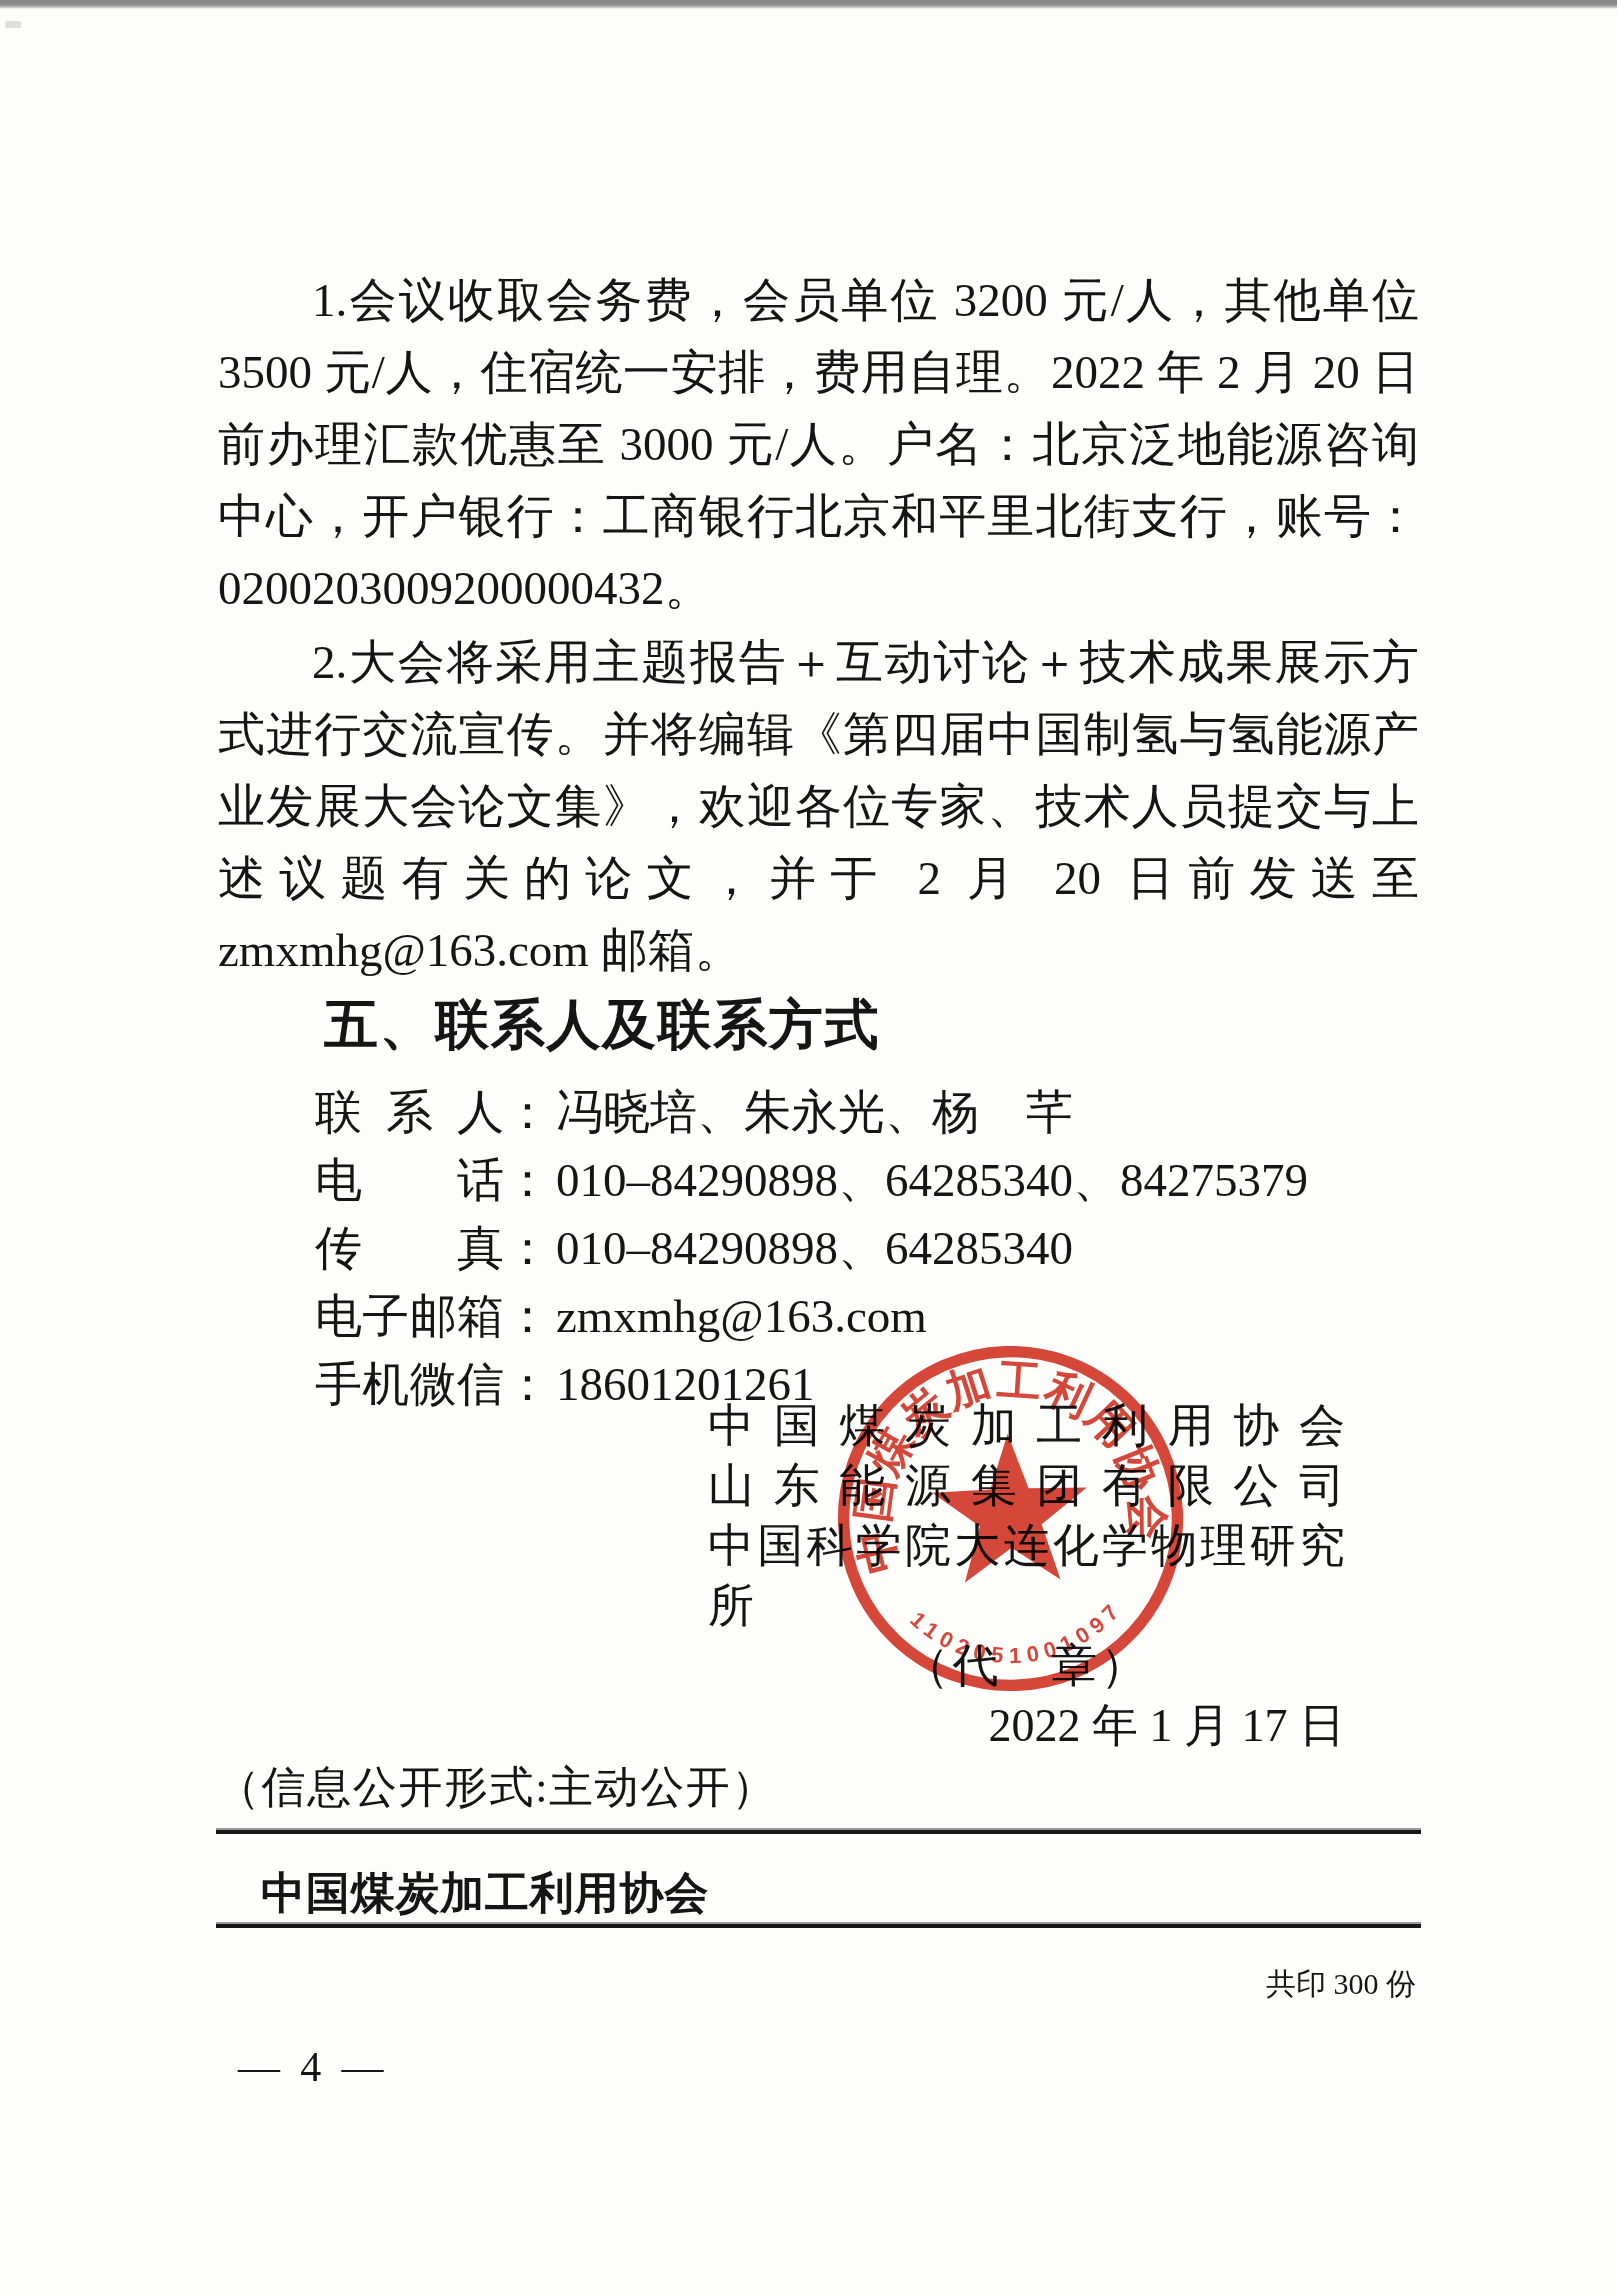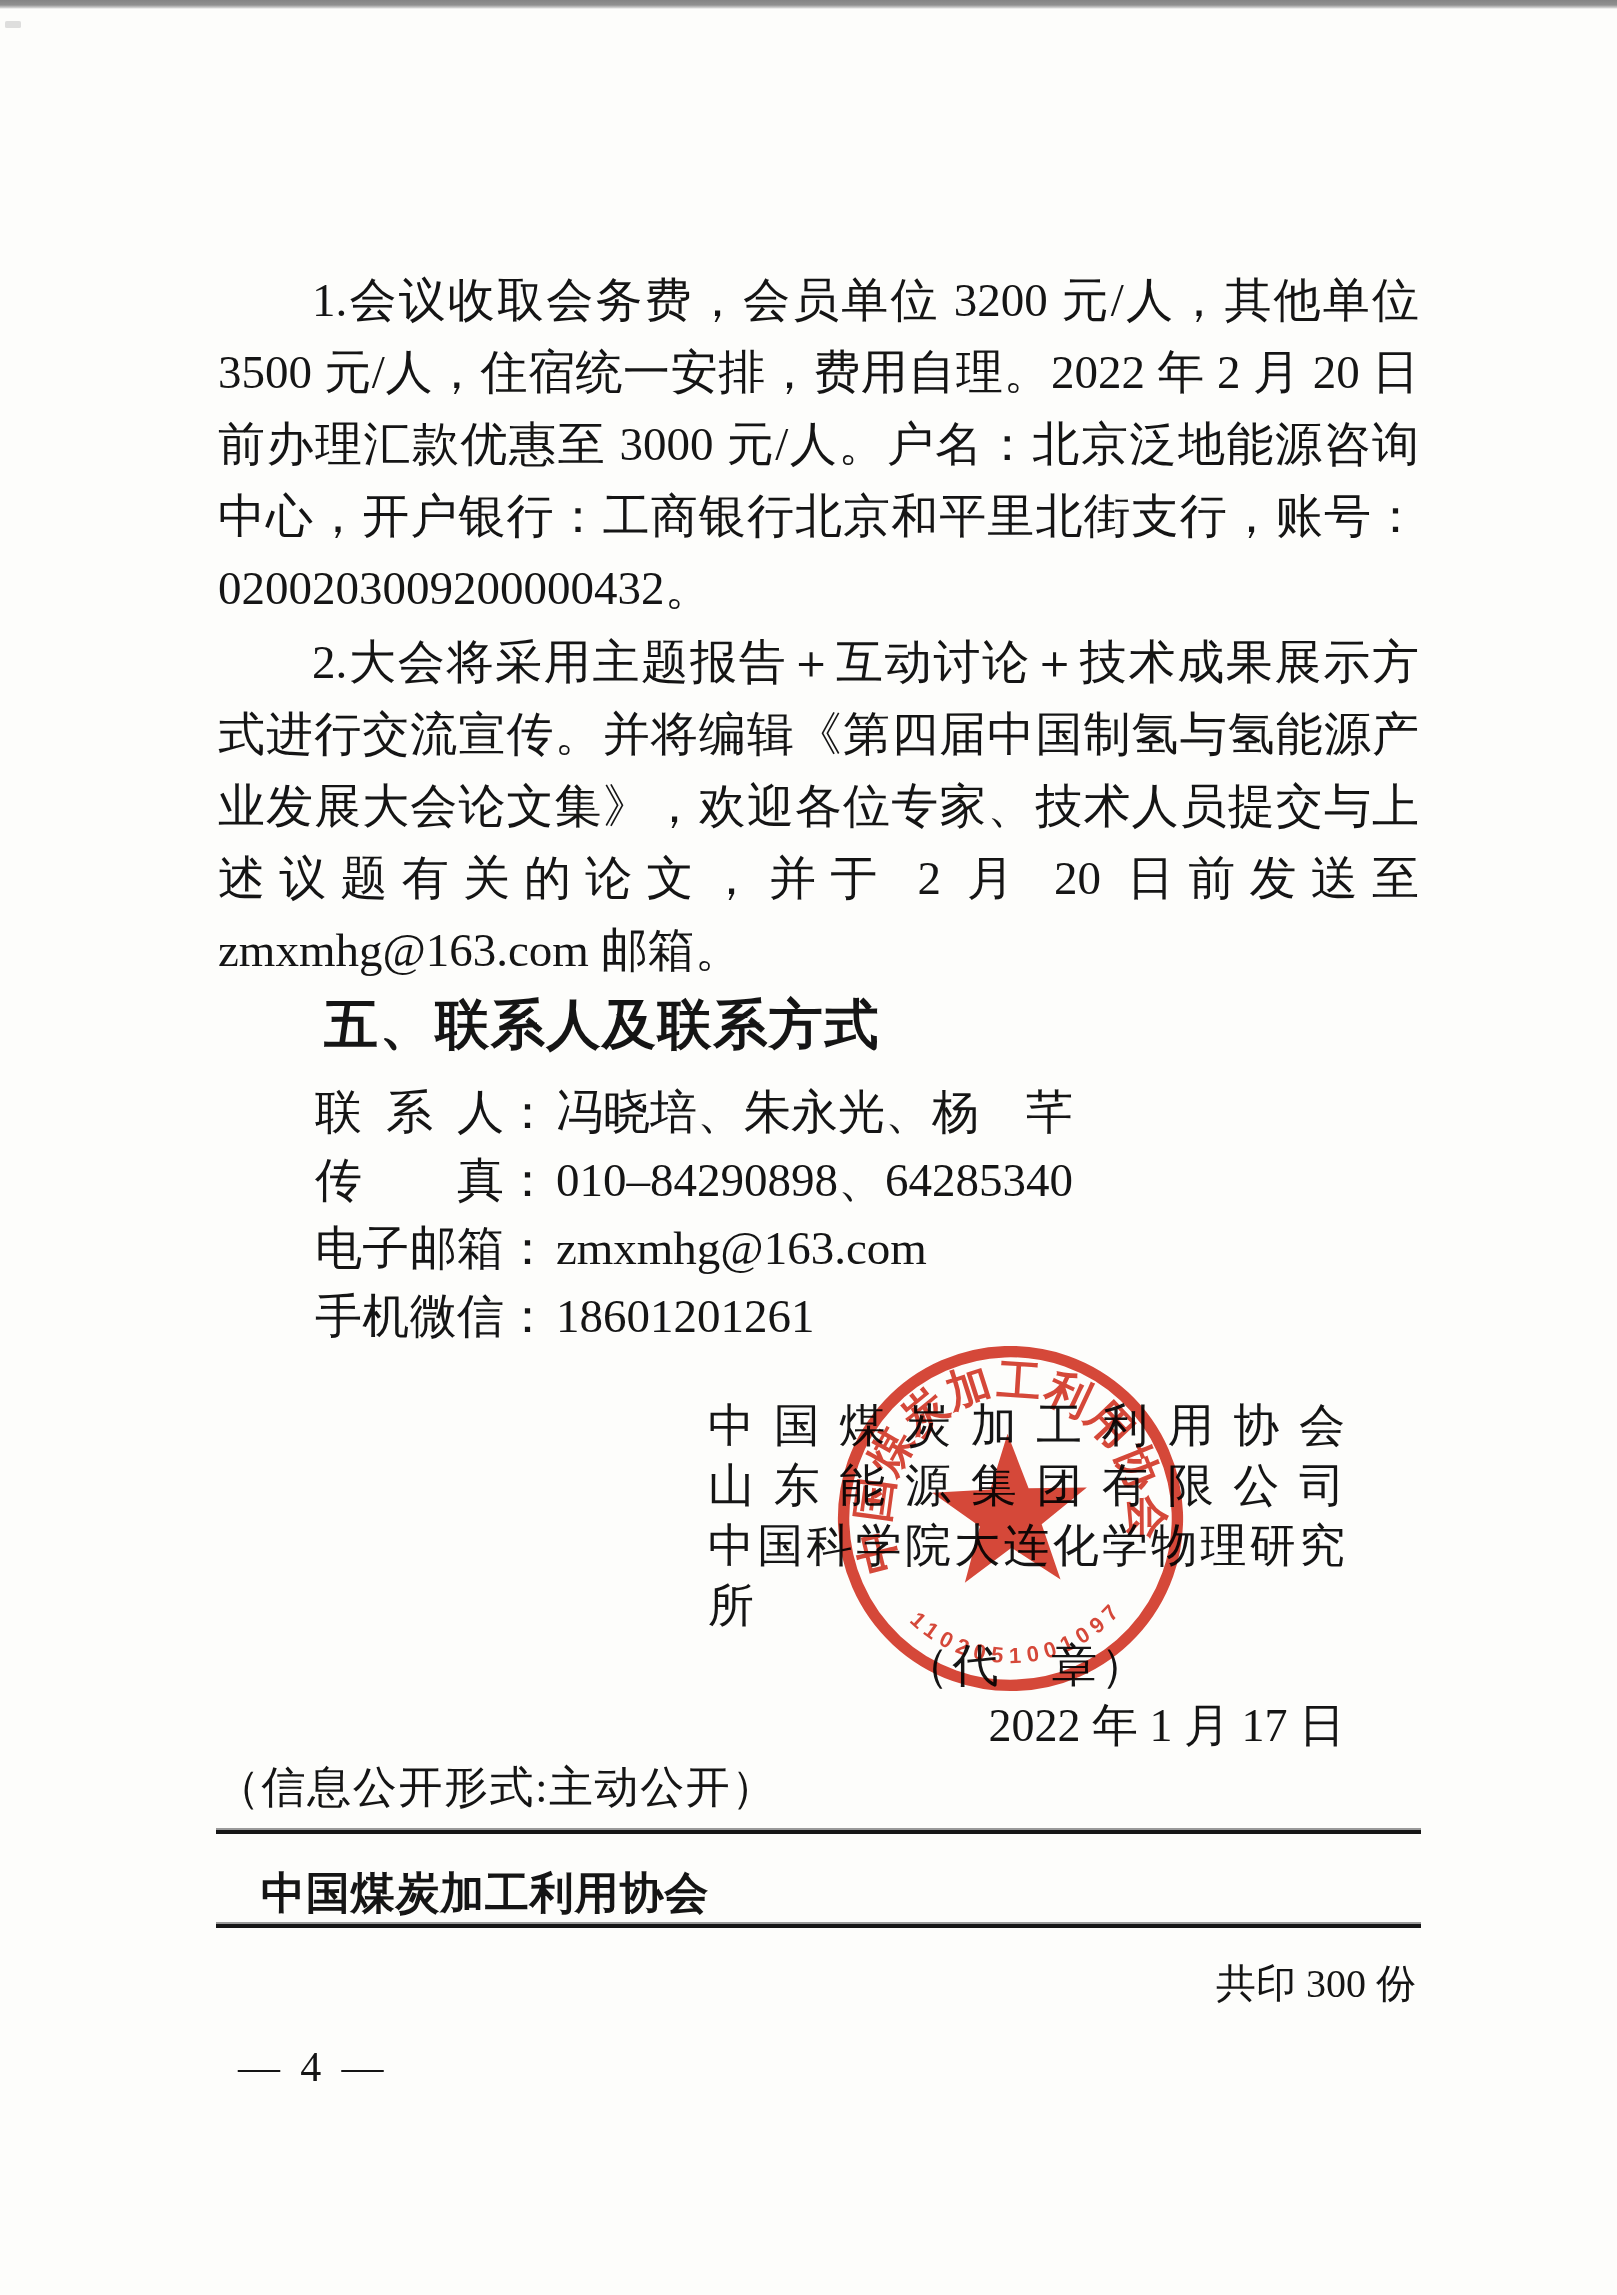--- a/index.html
+++ b/index.html
@@ -84,41 +84,44 @@
     position:absolute;left:216px;top:1860px;width:1205px;
     font-size:44px;line-height:68px;
     display:flex;justify-content:space-between;align-items:baseline;
   }
   .footer-issuer{
     margin-left:45px;font-weight:600;letter-spacing:0.8px;
   }
   .footer-printdate{margin-right:8.2px;}
   .footer-copies{
     position:absolute;left:216px;top:1950px;width:1205px;
-    font-size:40px;line-height:68px;text-align:right;
+    font-size:30px;line-height:68px;text-align:right;
     padding-right:4.9px;box-sizing:border-box;
   }
   .page-number{
     position:absolute;left:238px;top:2035px;
     font-size:42px;line-height:65px;letter-spacing:4.9px;
   }
 </style>
 </head>
 <body>
 
 <div class="scan-edge"></div>
 <div class="scan-mark"></div>
 
 <div class="doc-body">
   <p class="para">1.会议收取会务费，会员单位 3200 元/人，其他单位 3500 元/人，住宿统一安排，费用自理。2022 年 2 月 20 日前办理汇款优惠至 3000 元/人。户名：北京泛地能源咨询中心，开户银行：工商银行北京和平里北街支行，账号：0200203009200000432。</p>
   <p class="para">2.大会将采用主题报告＋互动讨论＋技术成果展示方式进行交流宣传。并将编辑《第四届中国制氢与氢能源产业发展大会论文集》，欢迎各位专家、技术人员提交与上述议题有关的论文，并于 2 月 20 日前发送至 zmxmhg@163.com 邮箱。</p>
   <h2 class="section-heading">五、联系人及联系方式</h2>
   <div class="contacts">
     <div class="contact-row">
       <span class="contact-label">联系人</span><span class="contact-colon">：</span><span class="contact-value">冯晓培、朱永光、杨　芊</span>
+    </div>
+    <div class="contact-row">
+      <span class="contact-label">电话</span><span class="contact-colon">：</span><span class="contact-value">010–84290898、64285340、84275379</span>
     </div>
     <div class="contact-row">
       <span class="contact-label">传真</span><span class="contact-colon">：</span><span class="contact-value">010–84290898、64285340</span>
     </div>
     <div class="contact-row">
       <span class="contact-label">电子邮箱</span><span class="contact-colon">：</span><span class="contact-value">zmxmhg@163.com</span>
     </div>
     <div class="contact-row">
       <span class="contact-label">手机微信</span><span class="contact-colon">：</span><span class="contact-value">18601201261</span>
     </div>

